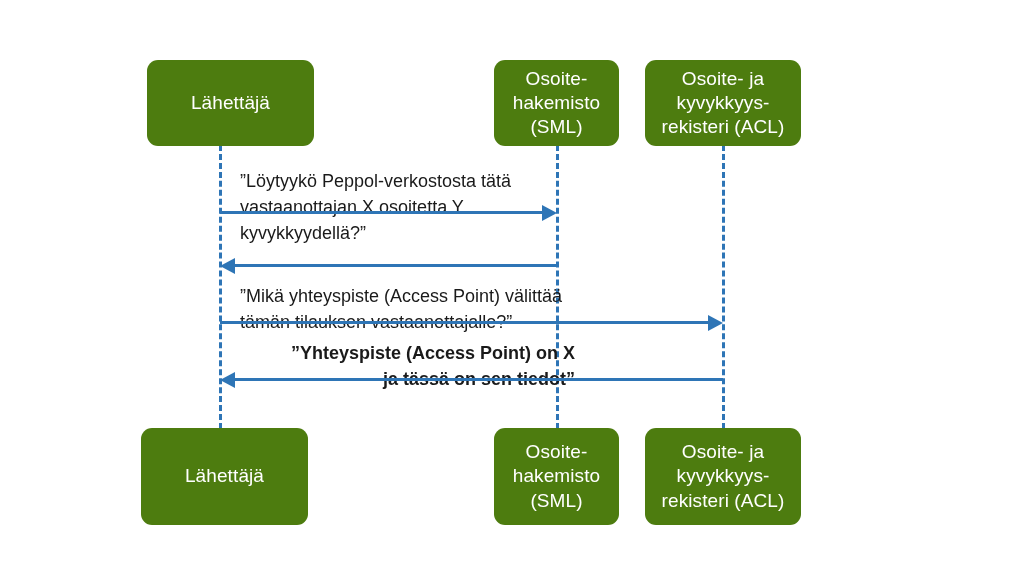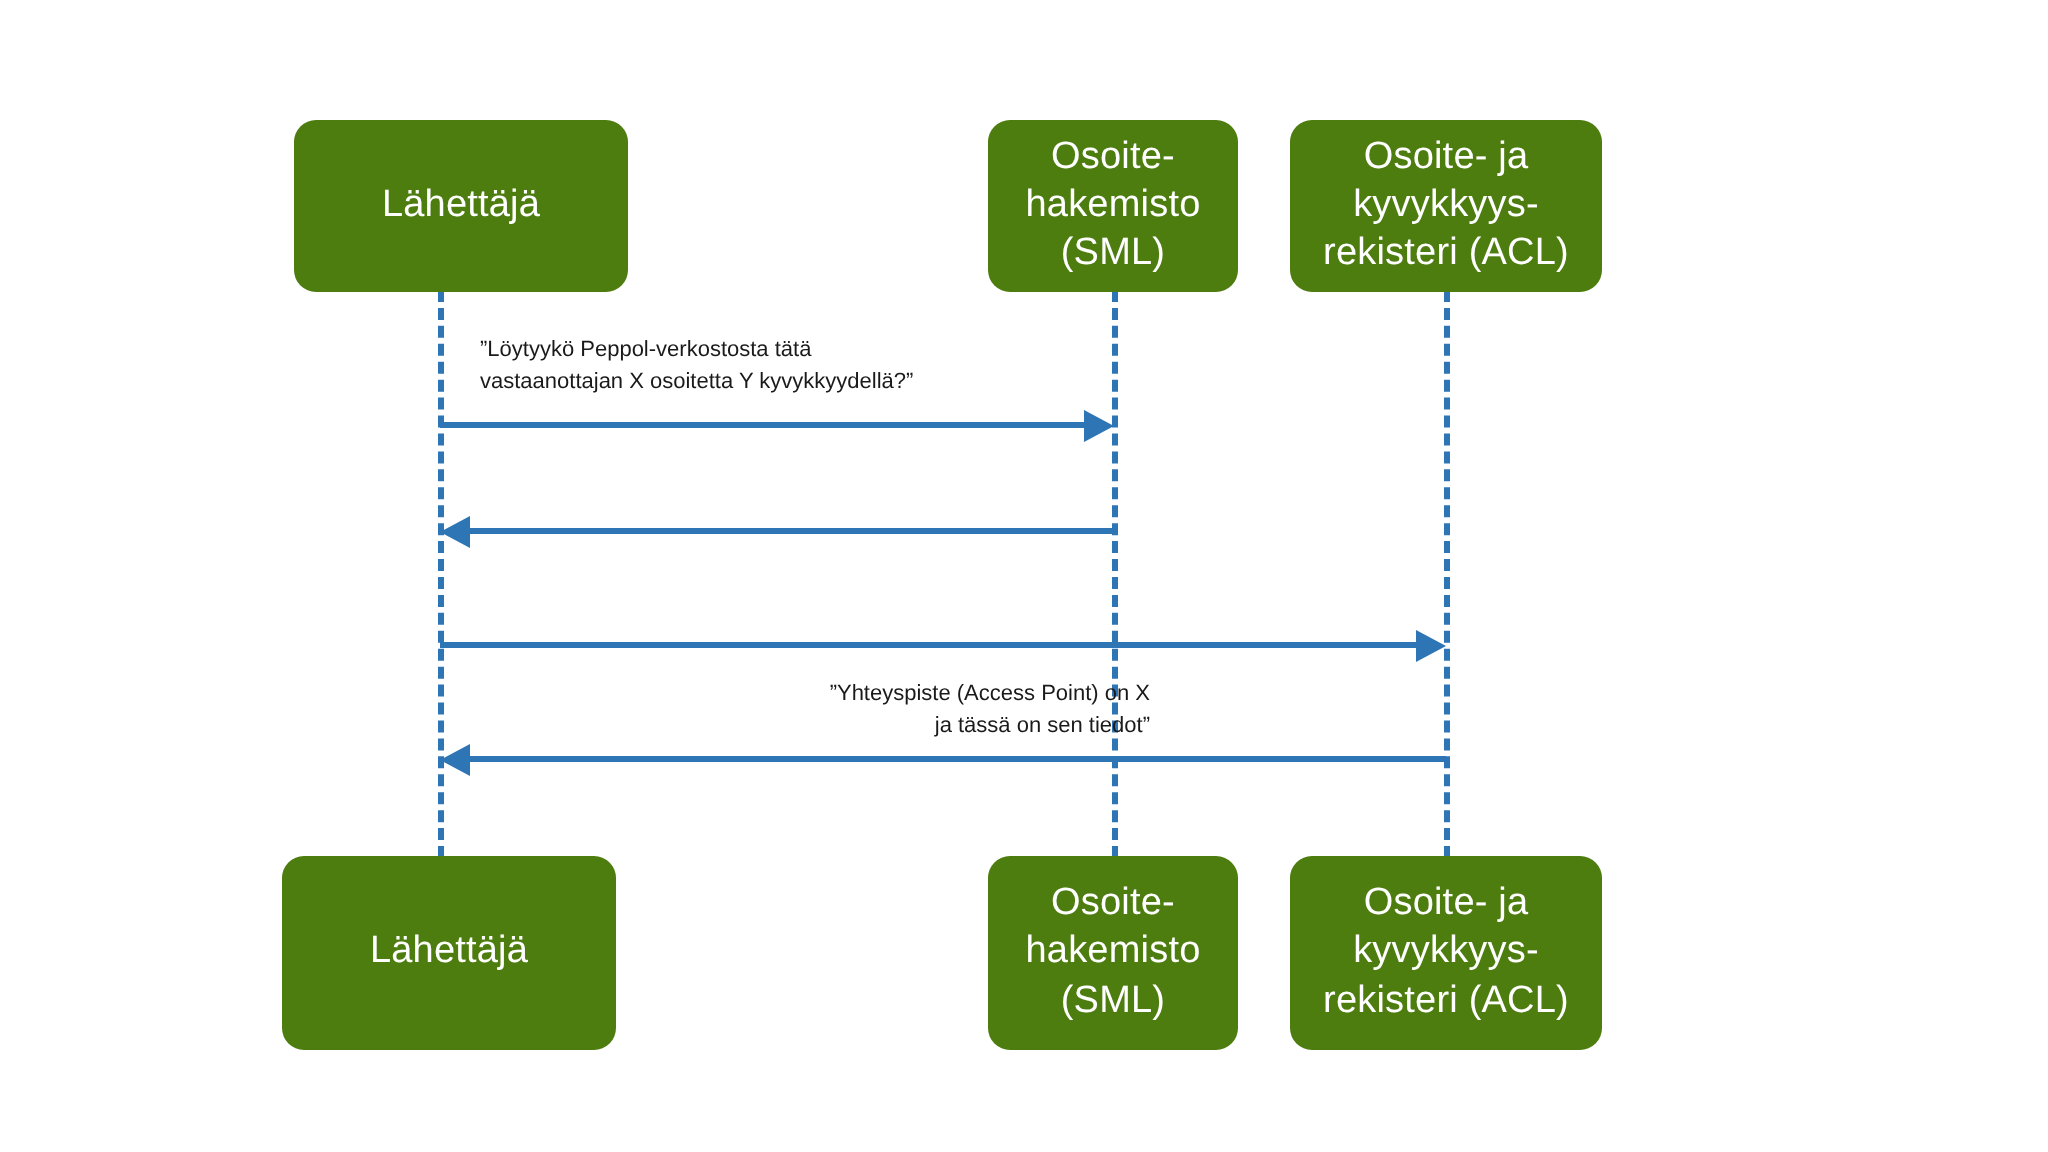--- a/index.html
+++ b/index.html
@@ -60,21 +60,21 @@
     border-left: 15px solid #2E75B6;
   }
   .arrowhead.left {
     border-top: 8px solid transparent;
     border-bottom: 8px solid transparent;
     border-right: 15px solid #2E75B6;
   }
   .msg-label {
     position: absolute;
     color: #1a1a1a;
-    font-size: 11px;
+    font-size: 18px;
     line-height: 1.45;
     white-space: pre-line;
   }
   .msg-label.align-left  { text-align: left; }
   .msg-label.align-right { text-align: right; }
 </style>
 </head>
 <body>
 
 <div id="canvas">
@@ -100,24 +100,26 @@
   </div>
 
   <div class="msg-label align-left" style="left:240px; top:168px; width:330px;">”Löytyykö Peppol-verkostosta tätä
 vastaanottajan X osoitetta Y kyvykkyydellä?”</div>
   <div class="msg-line" style="left:220px; top:211px; width:322px;"></div>
   <div class="arrowhead right" style="left:542px; top:205px;"></div>
 
   <div class="msg-line" style="left:235px; top:264px; width:322px;"></div>
   <div class="arrowhead left" style="left:220px; top:258px;"></div>
 
+  <div class="msg-label align-left" style="left:240px; top:283px; width:430px;">”Mikä yhteyspiste (Access Point) välittää
+tämän tilauksen vastaanottajalle?”</div>
   <div class="msg-line" style="left:220px; top:321px; width:488px;"></div>
   <div class="arrowhead right" style="left:708px; top:315px;"></div>
 
-  <div class="msg-label align-right" style="left:290px; top:340px; width:285px;">”Yhteyspiste (Access Point) on X
+  <div class="msg-label align-right" style="left:290px; top:340px; width:285px;font-weight:bold;">”Yhteyspiste (Access Point) on X
 ja tässä on sen tiedot”</div>
   <div class="msg-line" style="left:235px; top:378px; width:488px;"></div>
   <div class="arrowhead left" style="left:220px; top:372px;"></div>
 
   <div class="actor-box" style="left:141px; top:428px; width:167px; height:97px;">
     <span class="actor-label">Lähettäjä</span>
   </div>
 
   <div class="actor-box" style="left:494px; top:428px; width:125px; height:97px;">
     <span class="actor-label">Osoite-

